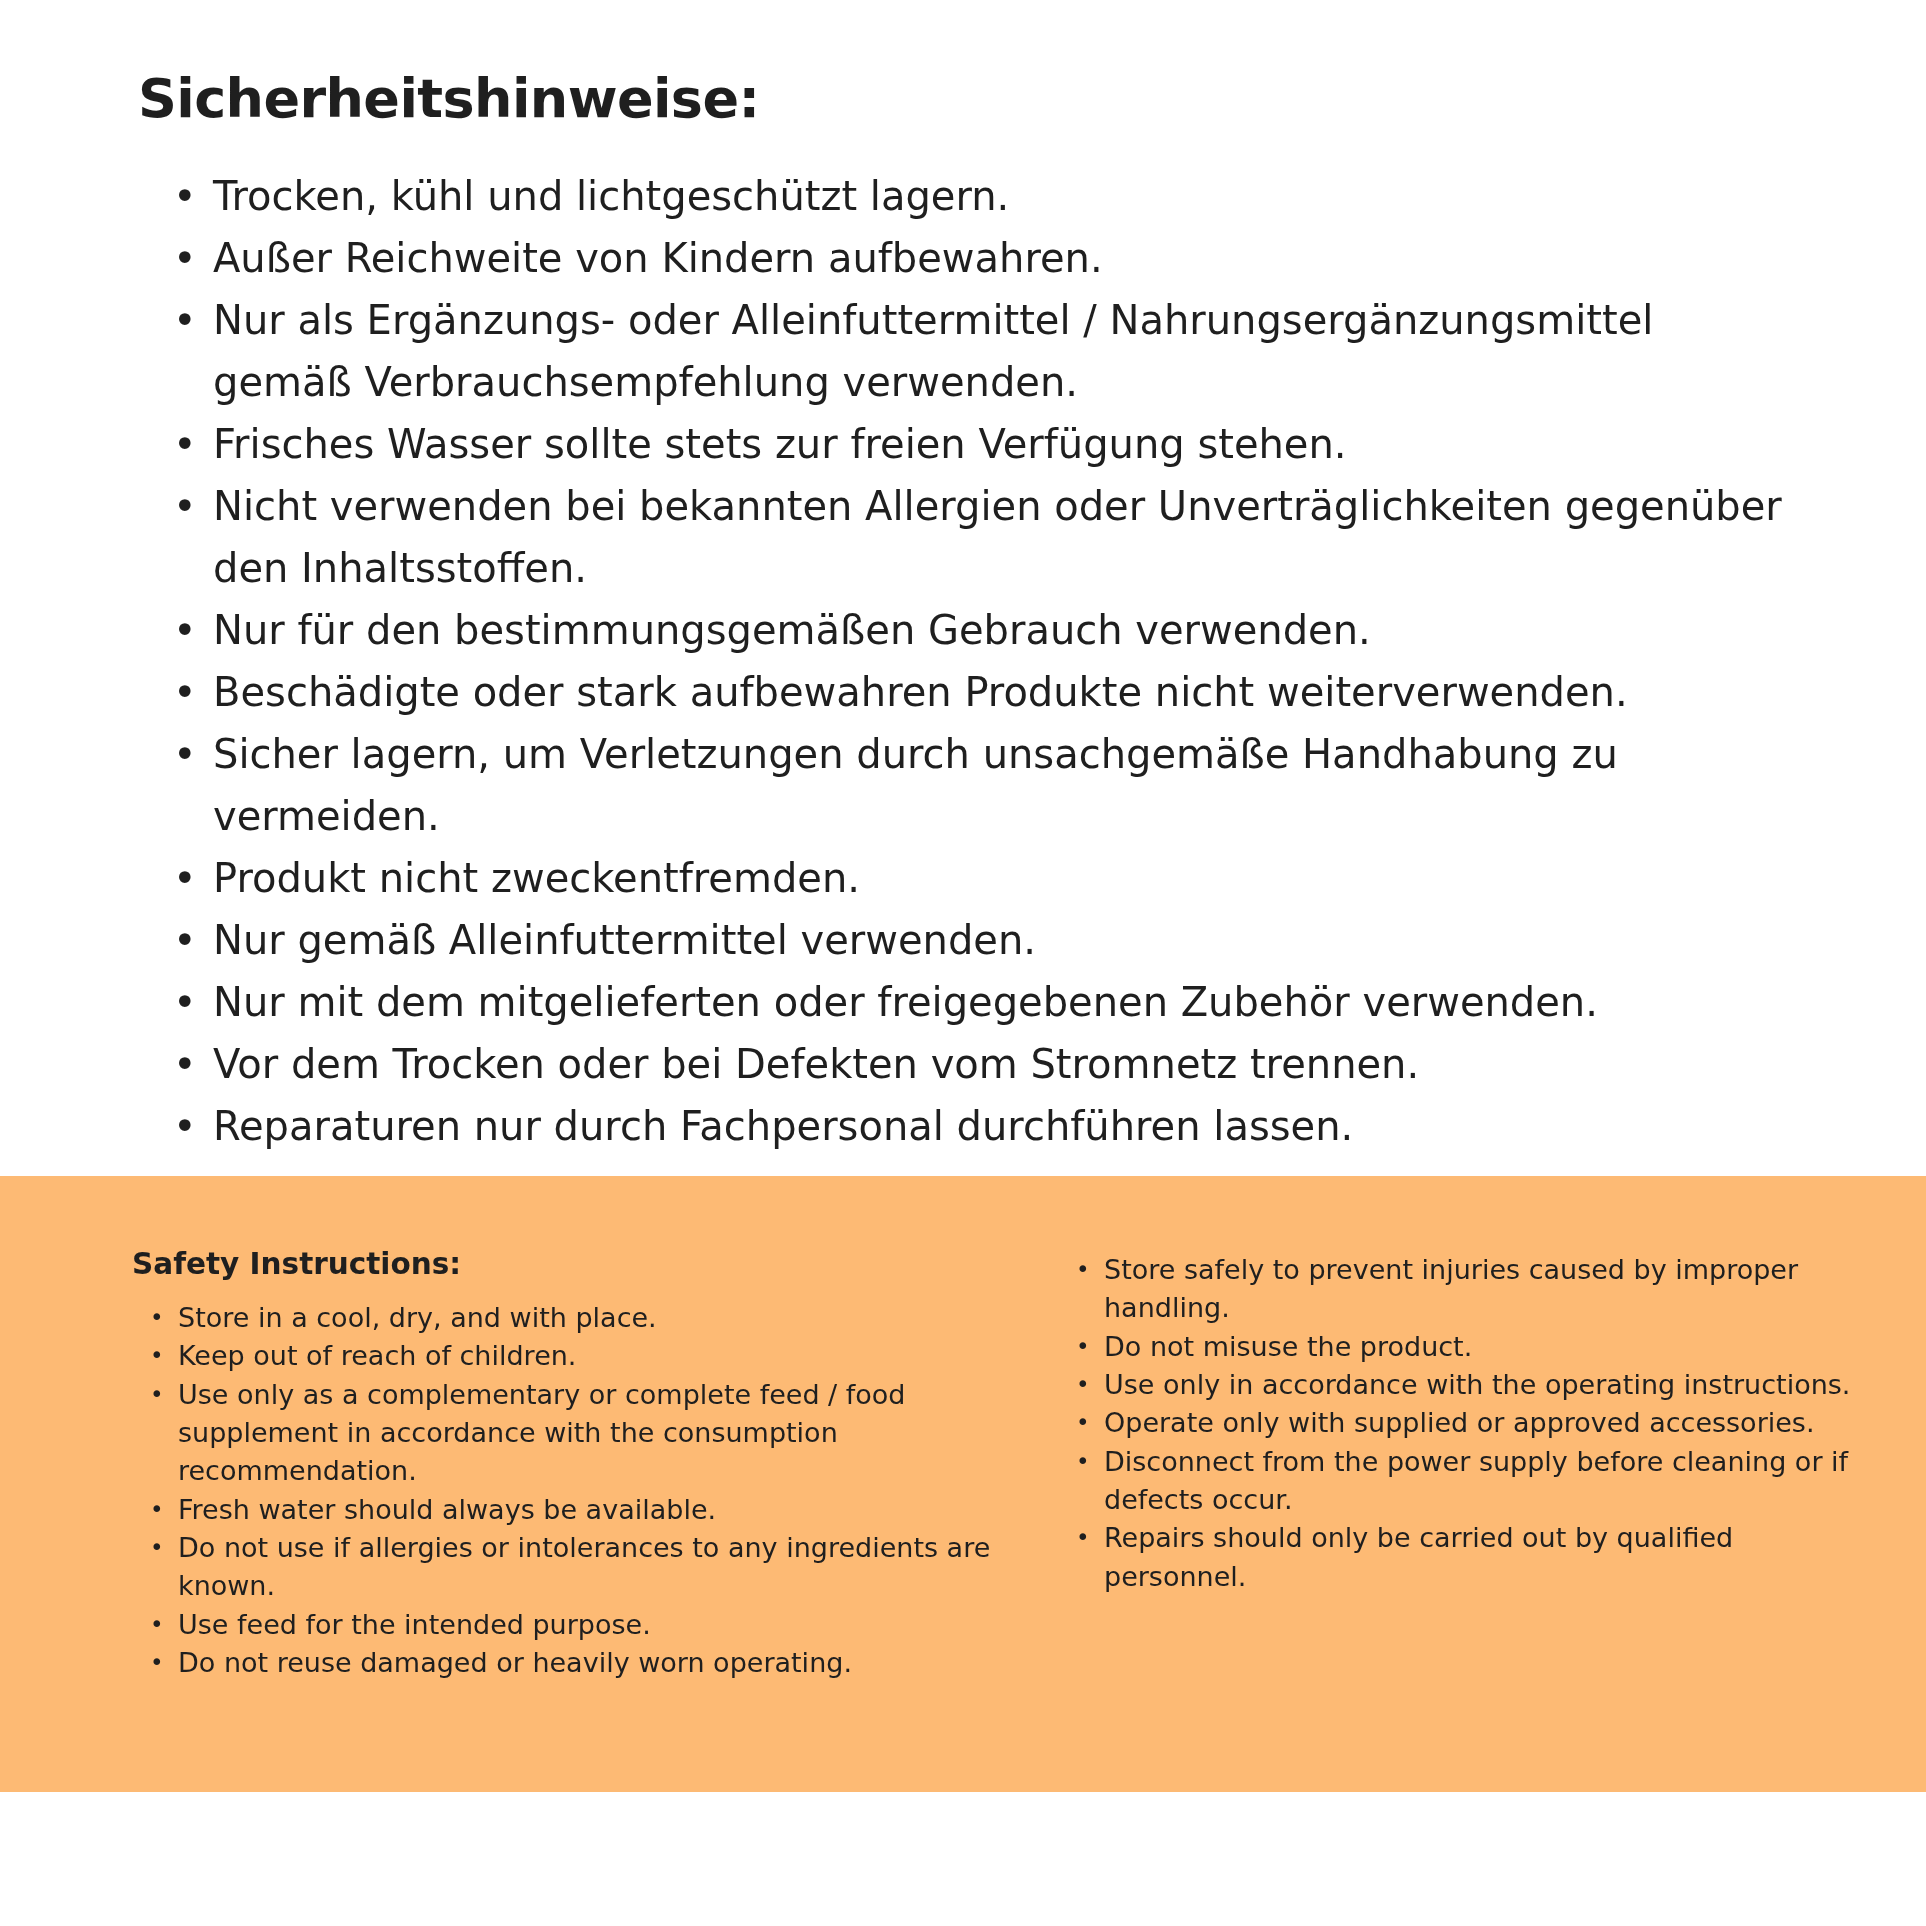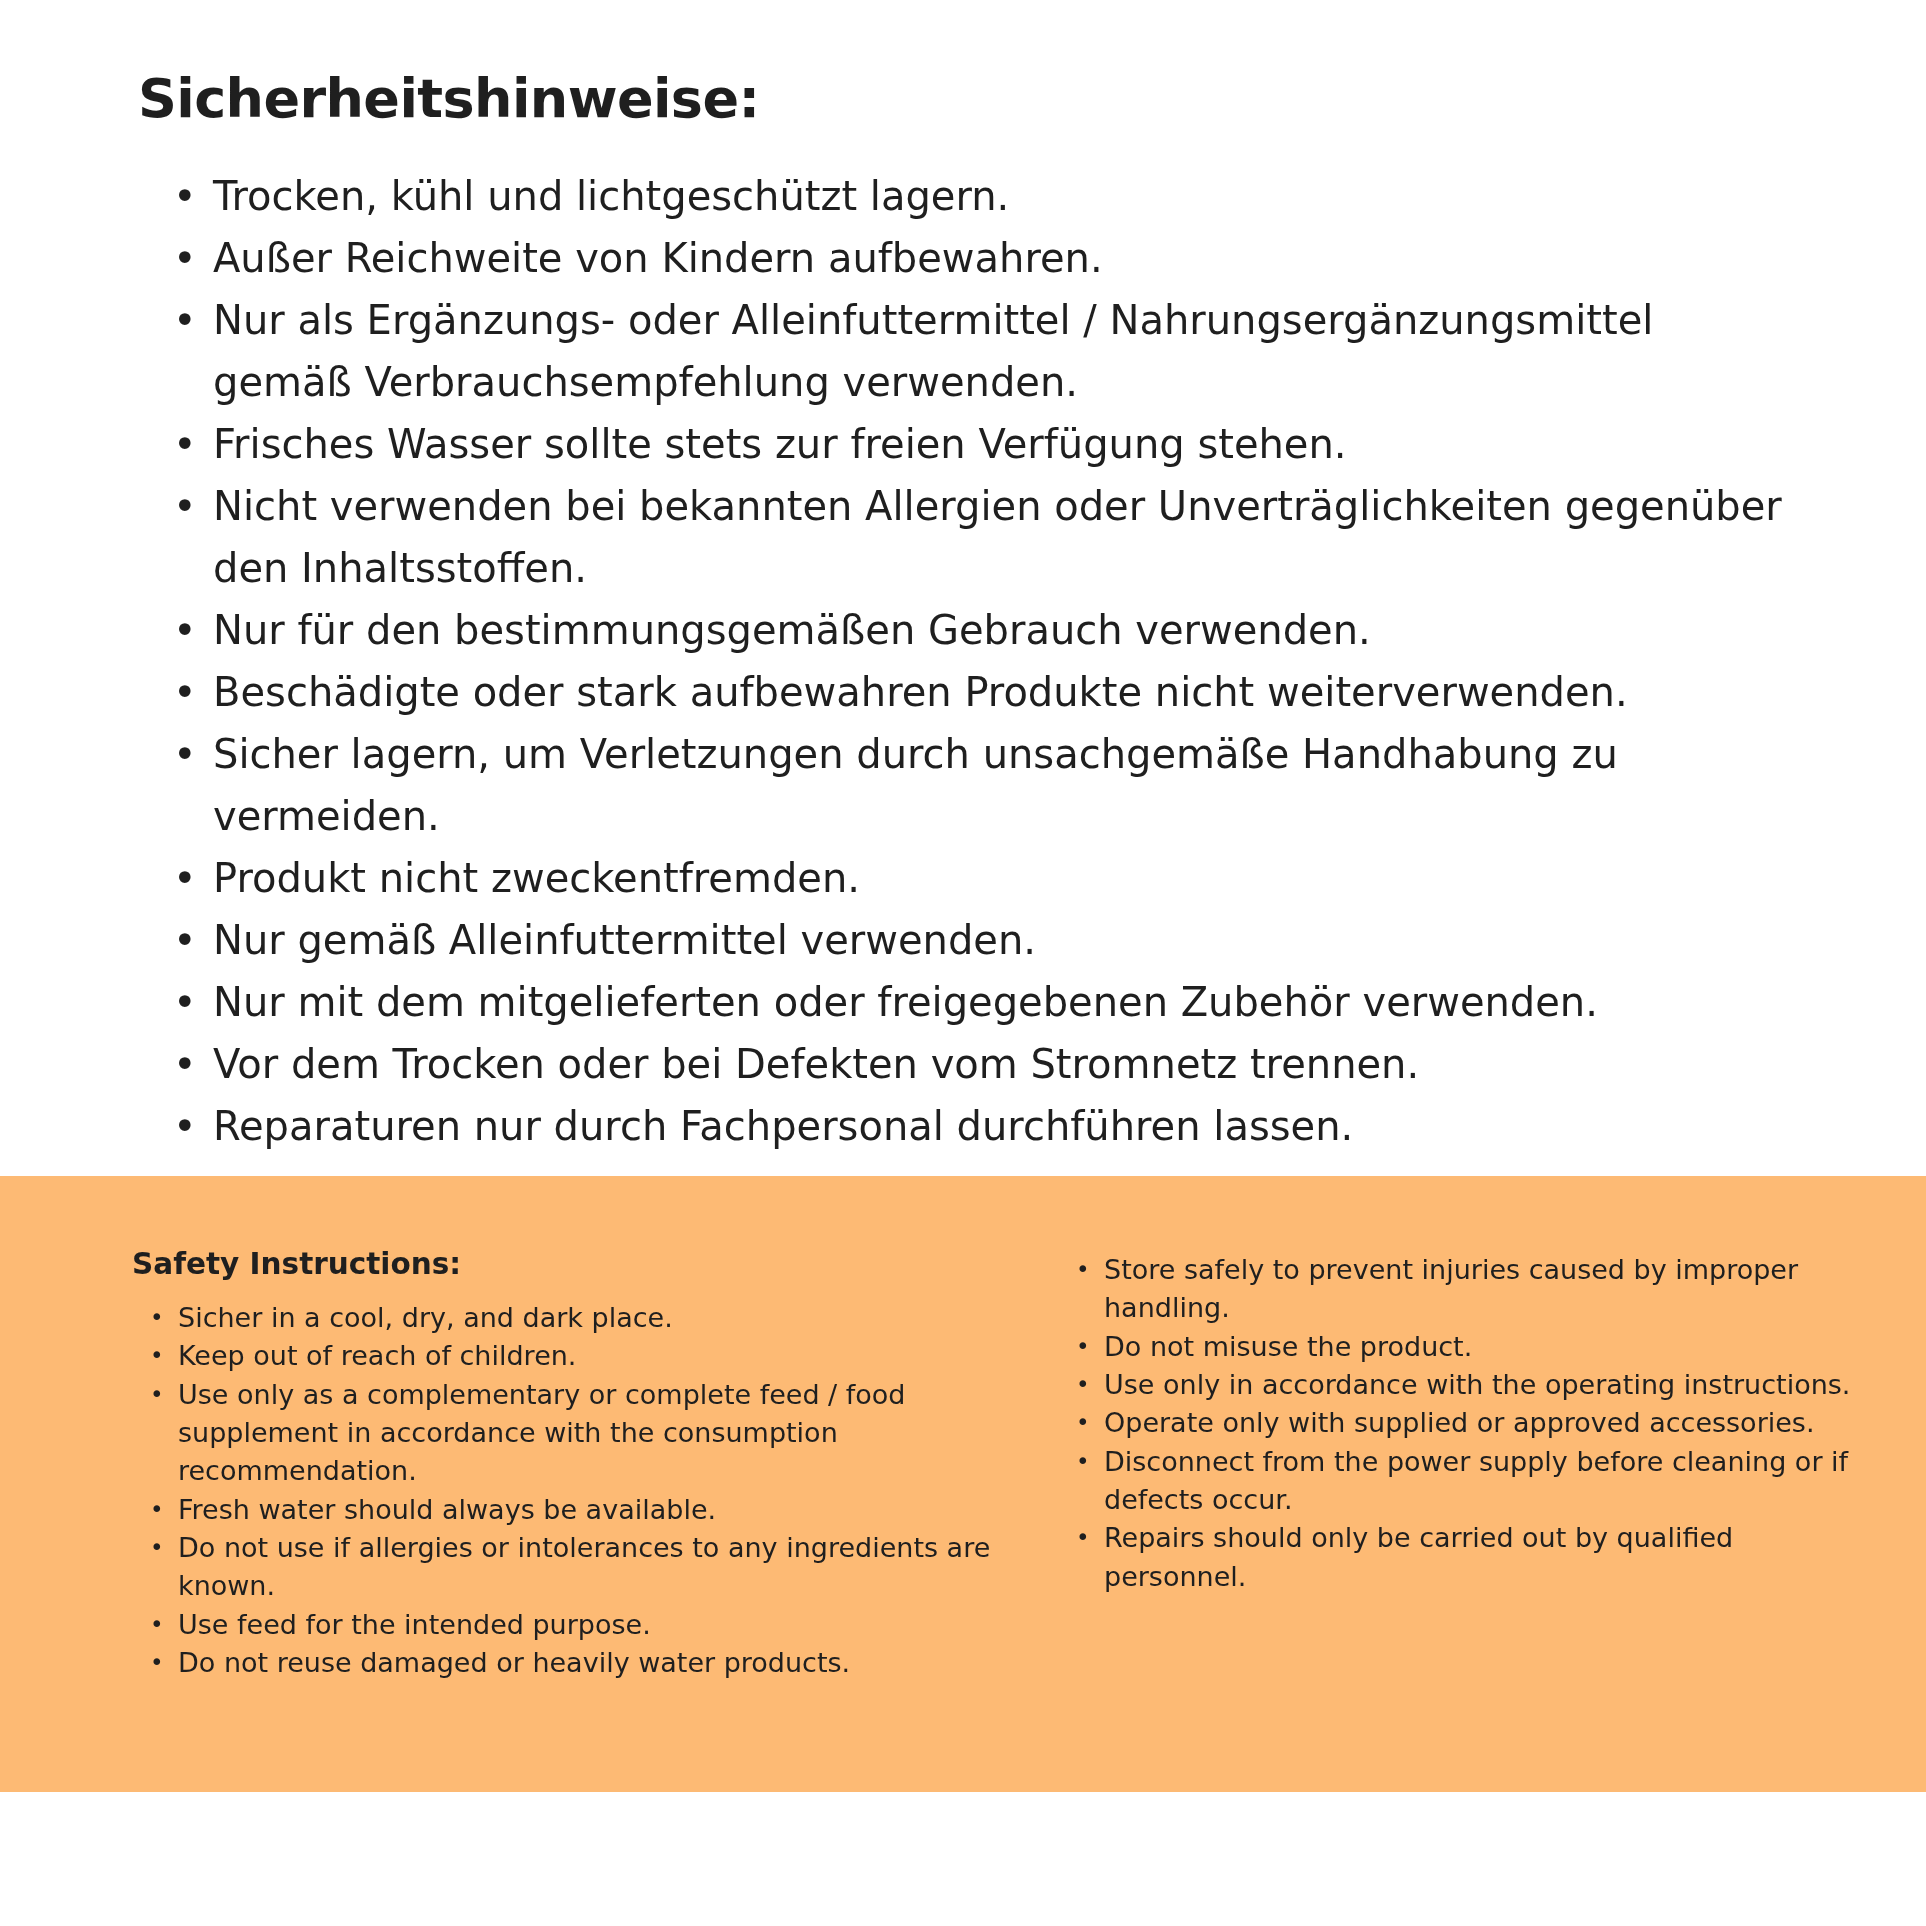--- a/index.html
+++ b/index.html
@@ -133,27 +133,27 @@
       <li>Nur mit dem mitgelieferten oder freigegebenen Zubehör verwenden.</li>
       <li>Vor dem Trocken oder bei Defekten vom Stromnetz trennen.</li>
       <li>Reparaturen nur durch Fachpersonal durchführen lassen.</li>
     </ul>
   </section>
 
   <section class="english-section">
     <div class="col-left">
       <h2 class="english-title">Safety Instructions:</h2>
       <ul class="bullets">
-        <li>Sicher in a cool, dry, and dark place.</li>
+        <li>Store in a cool, dry, and with place.</li>
         <li>Keep out of reach of children.</li>
         <li>Use only as a complementary or complete feed / food supplement in accordance with the consumption recommendation.</li>
         <li>Fresh water should always be available.</li>
         <li>Do not use if allergies or intolerances to any ingredients are known.</li>
         <li>Use feed for the intended purpose.</li>
-        <li>Do not reuse damaged or heavily water products.</li>
+        <li>Do not reuse damaged or heavily worn operating.</li>
       </ul>
     </div>
     <div class="col-right">
       <ul class="bullets">
         <li>Store safely to prevent injuries caused by improper handling.</li>
         <li>Do not misuse the product.</li>
         <li>Use only in accordance with the operating instructions.</li>
         <li>Operate only with supplied or approved accessories.</li>
         <li>Disconnect from the power supply before cleaning or if defects occur.</li>
         <li>Repairs should only be carried out by qualified personnel.</li>

